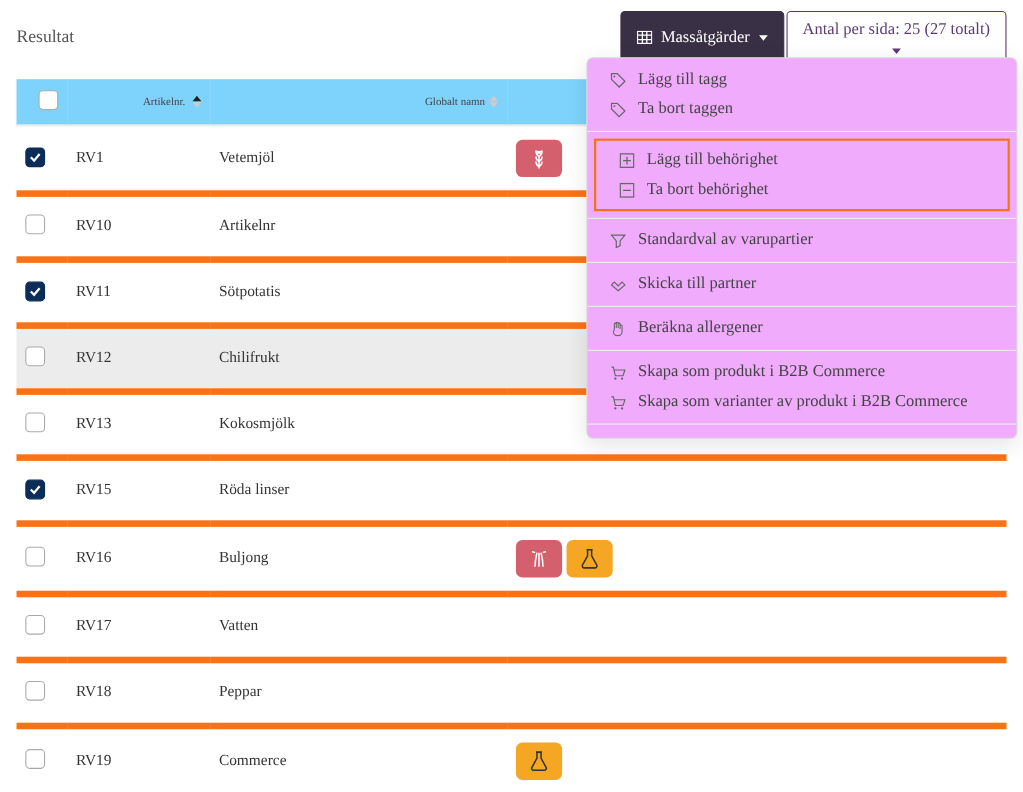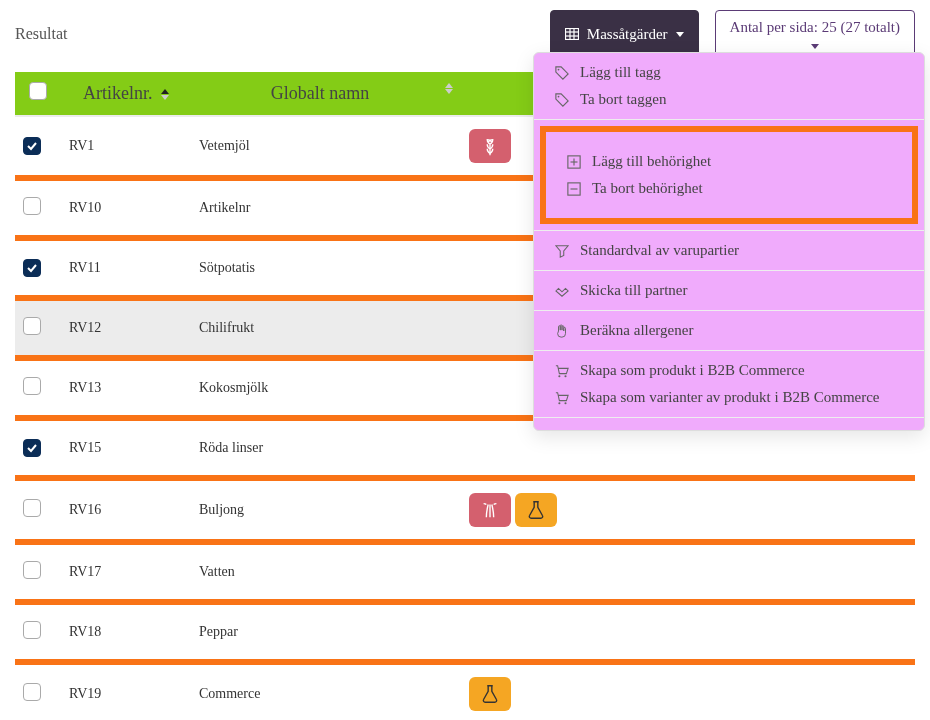--- a/index.html
+++ b/index.html
@@ -22,21 +22,21 @@
     justify-content: space-between;
     margin-bottom: 14px;
   }
   .title {
     font-size: 16px;
     color: #555;
     font-weight: 400;
   }
   .button-group {
     display: flex;
-    gap: 16px;
+    gap: 2px;
   }
   .btn {
     display: inline-flex;
     align-items: center;
     gap: 8px;
     padding: 8px 14px;
     border-radius: 4px;
     cursor: pointer;
     font-size: 15px;
     border: 1px solid transparent;
@@ -62,27 +62,27 @@
     display: inline-block;
     width: 14px;
     height: 12px;
   }
   .grid-icon svg { display:block; }
   table {
     width: 100%;
     border-collapse: collapse;
   }
   thead th {
-    text-align: center;
+    text-align: right;
     font-weight: 400;
     color: #444;
-    font-size: 18px;
+    font-size: 10px;
     padding: 10px 8px;
     border-bottom: 2px solid #ececec;
-    background: #84cc16;
+    background: #7dd3fc;
   }
   tbody tr {
     border-bottom: 6px solid #f97316;
   }
   tbody tr.hovered {
     background: #ececec;
   }
   tbody td {
     padding: 12px 8px;
     vertical-align: middle;
@@ -158,22 +158,22 @@
     cursor: pointer;
     color: #444;
     font-size: 15px;
   }
   .dropdown .sep {
     height: 1px;
     background: #eee;
     margin: 6px 0;
   }
   .dropdown .highlight-group {
-    border: 6px solid #f97316;
-    padding: 16px 0;
+    border: 2px solid #f97316;
+    padding: 4px 0;
     margin: 2px 6px;
   }
   .ico {
     width: 16px;
     height: 16px;
     display: inline-flex;
     align-items: center;
     justify-content: center;
     color: #666;
   }

